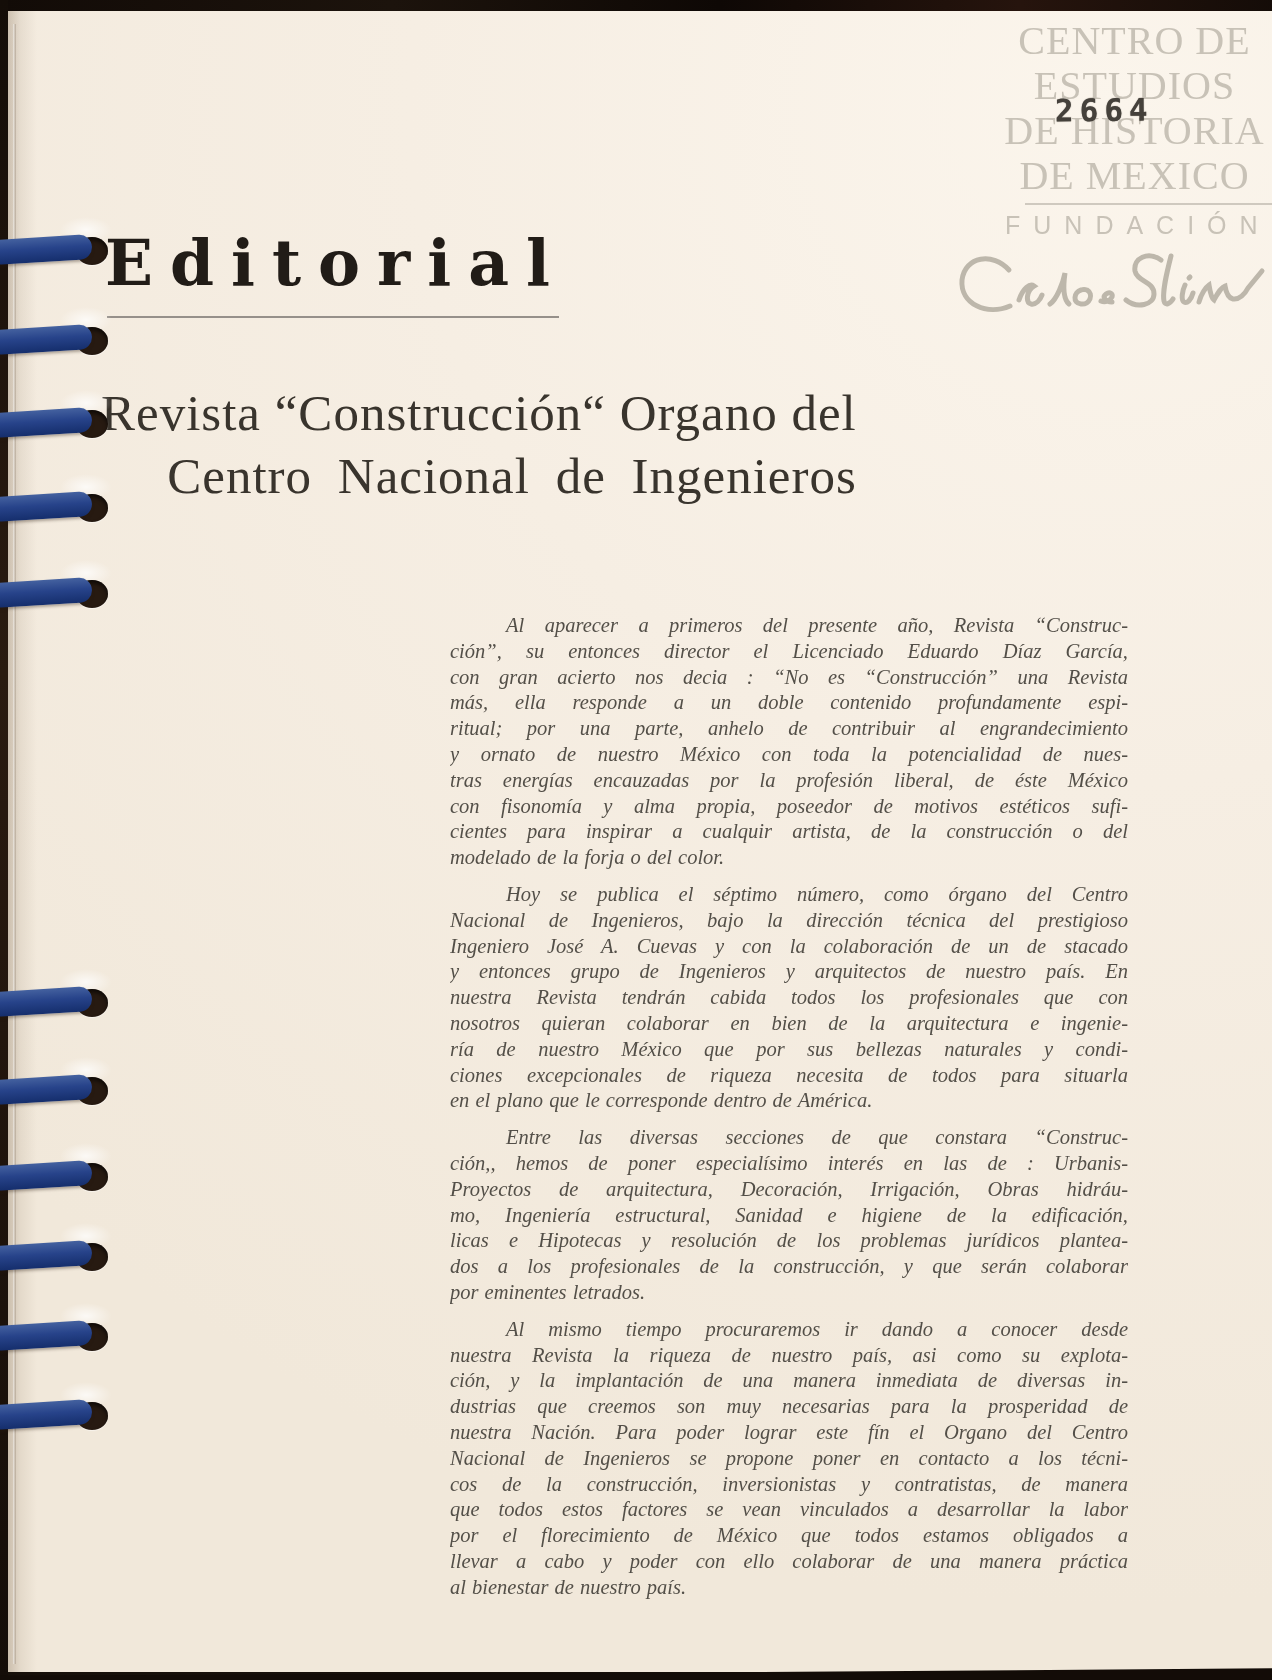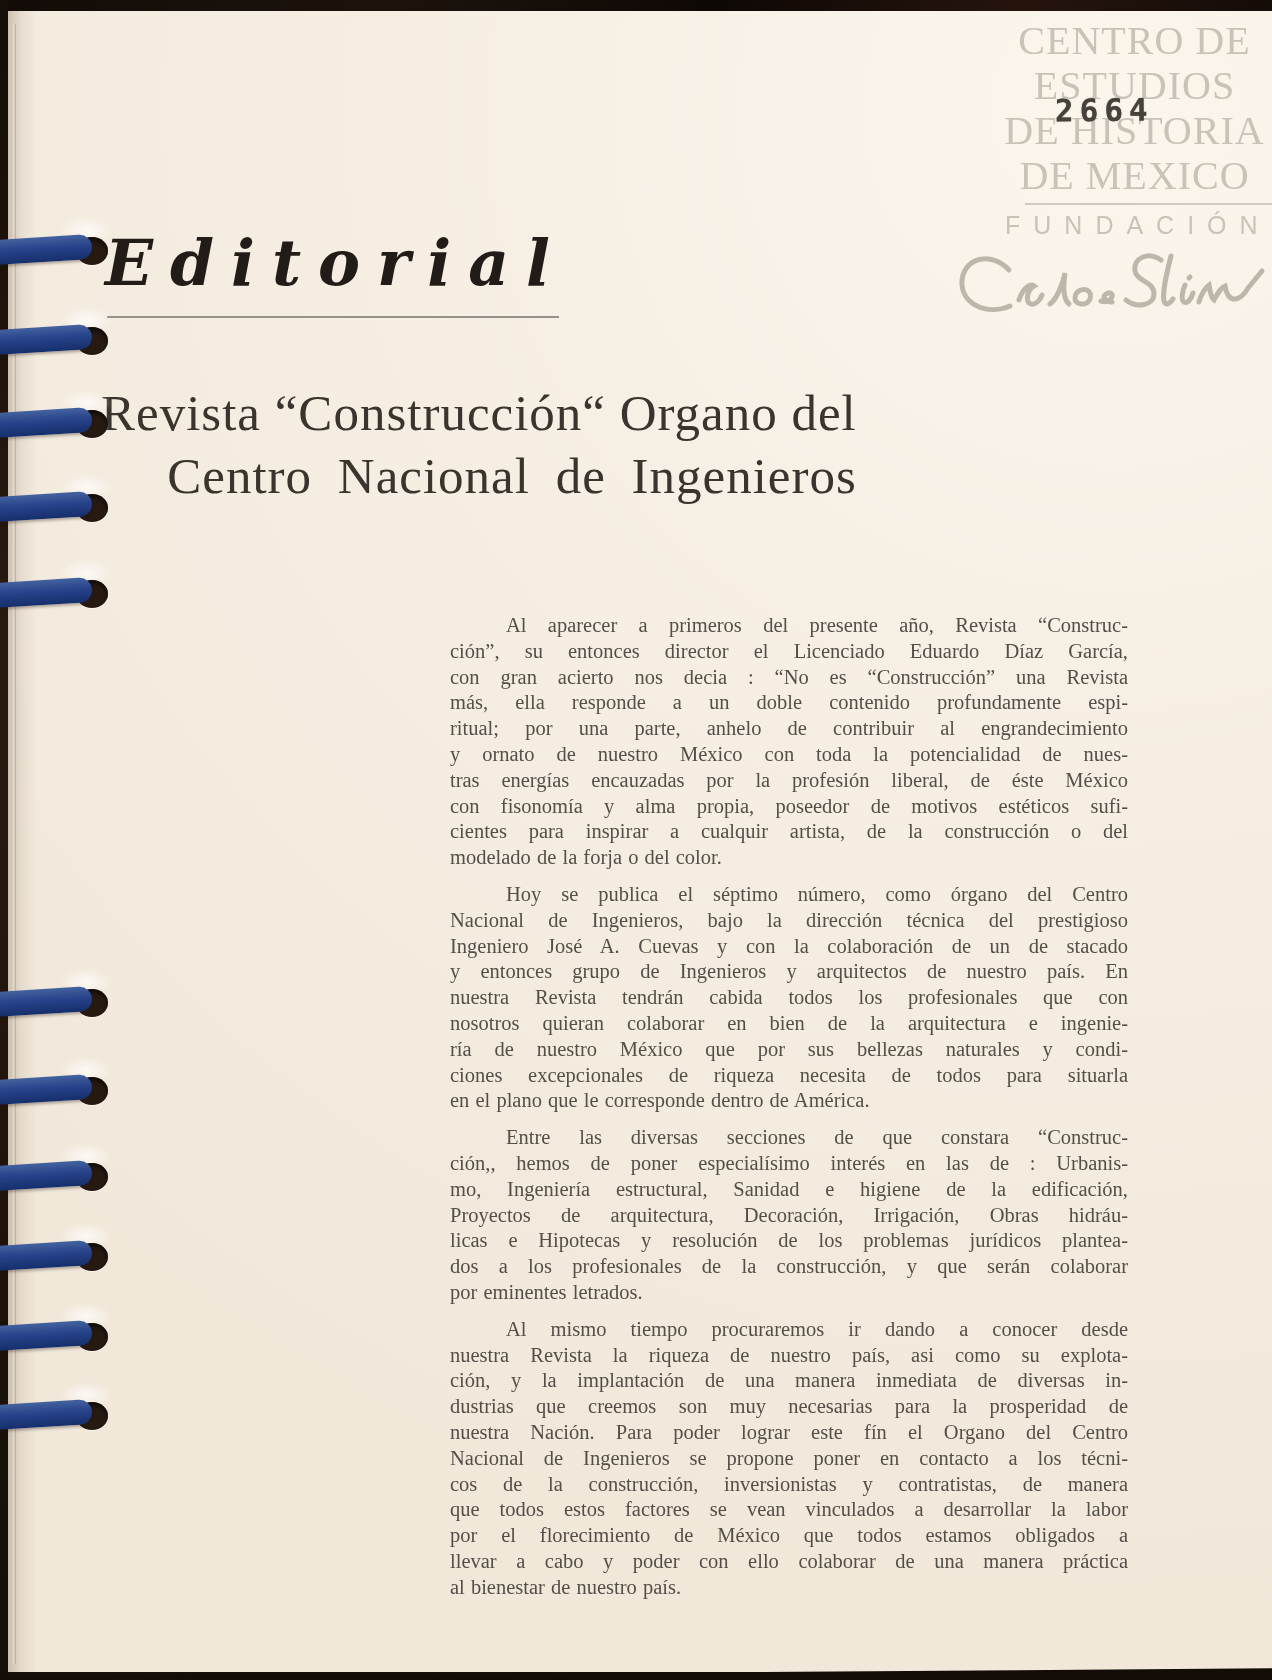--- a/index.html
+++ b/index.html
@@ -30,32 +30,32 @@
         font-family:"Liberation Sans",sans-serif;font-size:25px;letter-spacing:13px;
         color:var(--watermark,#c8c2b7);white-space:nowrap;}
   .signature{position:absolute;left:948px;top:238px;}
   .stamp{position:absolute;left:1048px;top:82px;
         font-family:"DejaVu Sans Mono",monospace;font-weight:bold;font-size:31px;
         letter-spacing:6px;color:var(--stamp-ink,#46423c);transform:rotate(-.6deg);
         text-shadow:0 0 1px rgba(60,55,48,.7);}
 
   
   .title{position:absolute;left:98px;top:216px;
-        font-family:"DejaVu Serif",serif;font-style:italic;font-weight:bold;
+        font-family:"DejaVu Serif",serif;font-weight:bold;
         font-size:63px;letter-spacing:17px;color:var(--heading-ink,#211c17);white-space:nowrap;}
   .title-rule{position:absolute;left:100px;top:306px;width:452px;height:2px;background:#96908a;}
   .subtitle{position:absolute;left:94px;top:372px;color:#39342d;
         font-size:51px;line-height:63px;letter-spacing:1px;white-space:nowrap;}
   .subtitle .s2{word-spacing:12px;text-align:right;}
 
   
   .body-text{position:absolute;left:443px;top:603px;width:678px;
         color:var(--ink,#534f48);font-size:20.5px;line-height:25.8px;word-spacing:1px;}
   .para{margin:0 0 11px 0;}
-  .bline{text-align:justify;text-align-last:justify;height:25.8px;overflow:hidden;}
+  .bline{text-align:justify;text-align-last:justify;height:25.8px;overflow:hidden;font-style:italic;}
   .bline.first{padding-left:56px;}
   .bline.last{text-align-last:left;}
 
   
   .loop{position:absolute;left:-4px;width:112px;height:34px;}
   .loop .bulge{position:absolute;right:-4px;top:-16px;width:52px;height:26px;border-radius:50%;
         background:radial-gradient(closest-side, rgba(255,255,255,.75), rgba(255,255,255,0));}
   .loop .hole{position:absolute;right:0;top:4px;width:32px;height:28px;border-radius:50%;
         background:#271a11;box-shadow:inset 0 3px 4px rgba(0,0,0,.65), 0 1px 1px rgba(255,255,255,.5);}
   .loop .bar{position:absolute;left:0;top:4px;width:96px;height:25px;
@@ -124,22 +124,22 @@
           <div class="bline">y entonces grupo de Ingenieros y arquitectos de nuestro país. En</div>
           <div class="bline">nuestra Revista tendrán cabida todos los profesionales que con</div>
           <div class="bline">nosotros quieran colaborar en bien de la arquitectura e ingenie-</div>
           <div class="bline">ría de nuestro México que por sus bellezas naturales y condi-</div>
           <div class="bline">ciones excepcionales de riqueza necesita de todos para situarla</div>
           <div class="bline last">en el plano que le corresponde dentro de América.</div>
         </div>
         <div class="para">
           <div class="bline first">Entre las diversas secciones de que constara “Construc-</div>
           <div class="bline">ción,, hemos de poner especialísimo interés en las de : Urbanis-</div>
+          <div class="bline">Proyectos de arquitectura, Decoración, Irrigación, Obras hidráu-</div>
           <div class="bline">mo, Ingeniería estructural, Sanidad e higiene de la edificación,</div>
-          <div class="bline">Proyectos de arquitectura, Decoración, Irrigación, Obras hidráu-</div>
           <div class="bline">licas e Hipotecas y resolución de los problemas jurídicos plantea-</div>
           <div class="bline">dos a los profesionales de la construcción, y que serán colaborar</div>
           <div class="bline last">por eminentes letrados.</div>
         </div>
         <div class="para">
           <div class="bline first">Al mismo tiempo procuraremos ir dando a conocer desde</div>
           <div class="bline">nuestra Revista la riqueza de nuestro país, asi como su explota-</div>
           <div class="bline">ción, y la implantación de una manera inmediata de diversas in-</div>
           <div class="bline">dustrias que creemos son muy necesarias para la prosperidad de</div>
           <div class="bline">nuestra Nación. Para poder lograr este fín el Organo del Centro</div>

